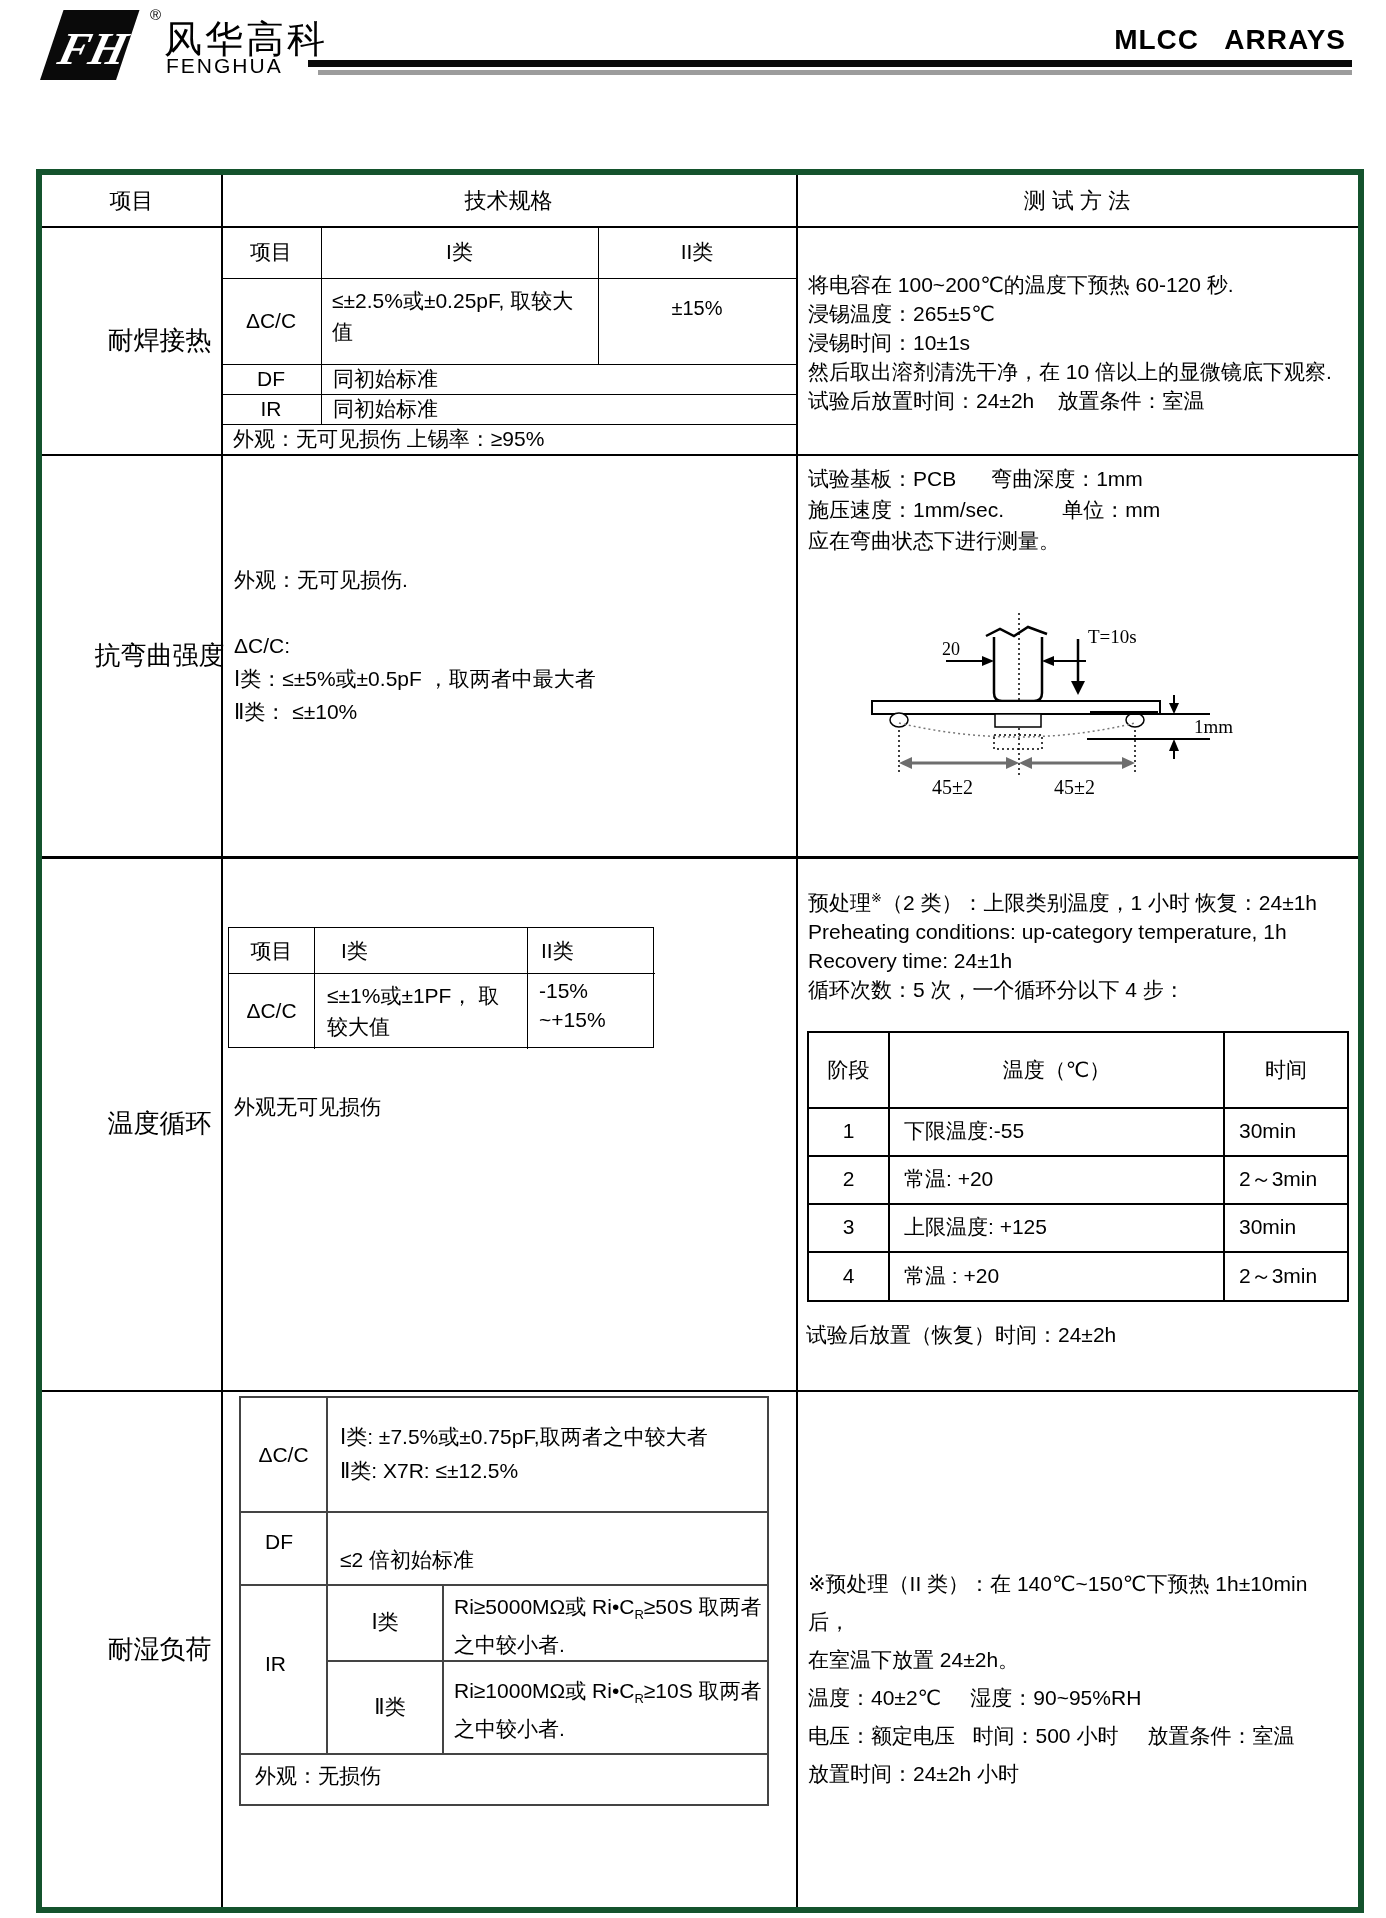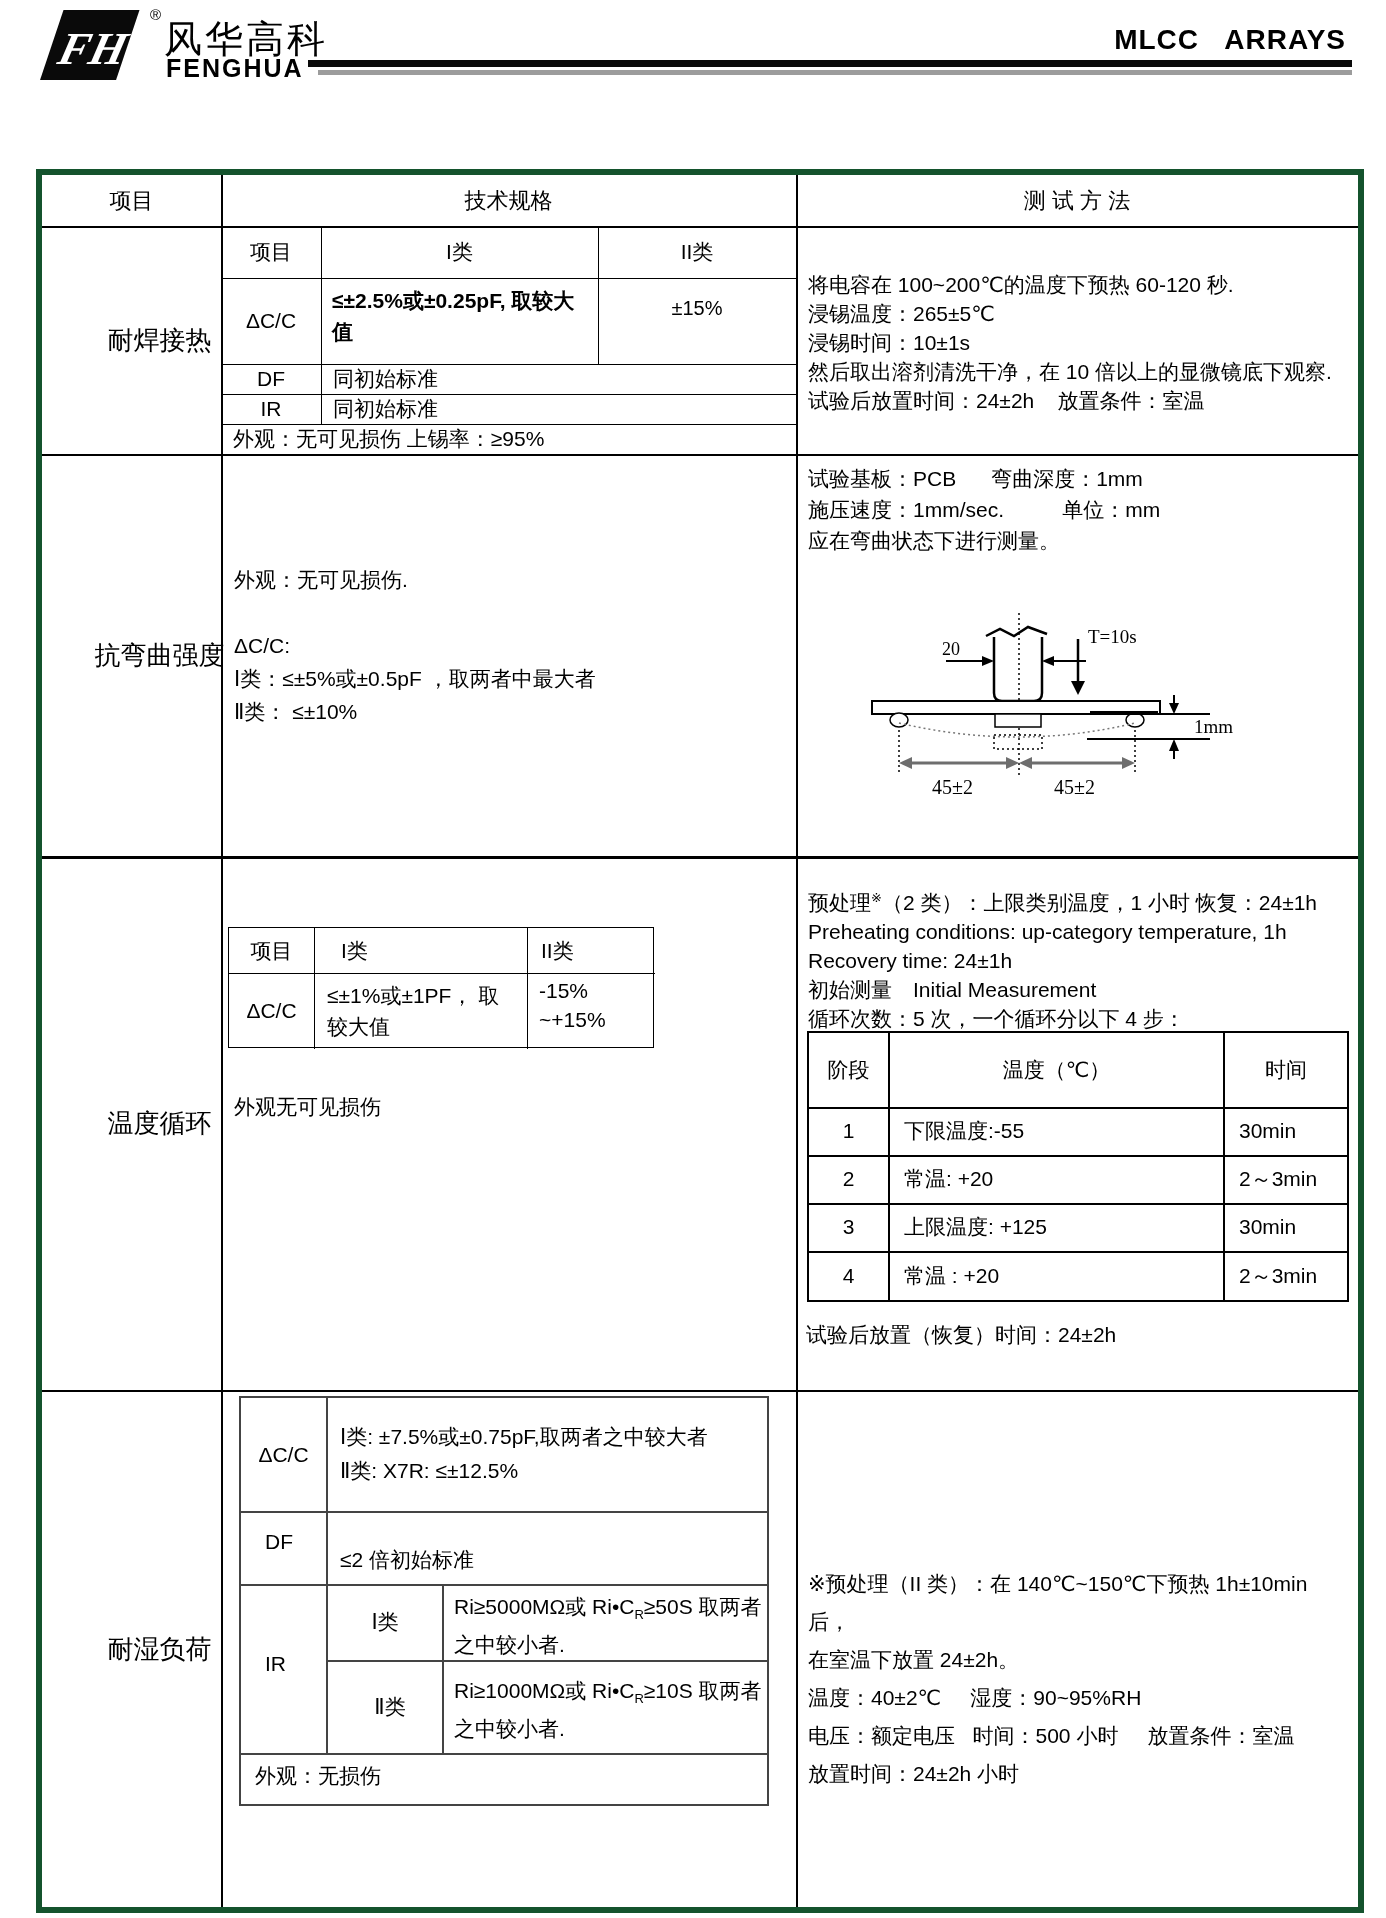--- a/index.html
+++ b/index.html
@@ -4,21 +4,21 @@
 <style>
   html,body{margin:0;padding:0;background:#e8e8e8;}
   .page{position:relative;width:1386px;height:1918px;background:#ffffff;margin:0 auto;
         font-family:"Liberation Sans","DejaVu Sans",sans-serif;color:#000;overflow:hidden;}
   .abs{position:absolute;}
   .ln{white-space:pre-wrap;}
   .ctr{display:flex;align-items:center;justify-content:center;text-align:center;}
   .vctr{display:flex;align-items:center;}
   
   .brand-cn{font-size:38px;font-weight:normal;letter-spacing:3px;}
-  .brand-en{font-size:25px;font-weight:bold;letter-spacing:2px;}
+  .brand-en{font-size:21px;font-weight:normal;letter-spacing:2px;}
   .doc-title{font-size:28px;font-weight:bold;letter-spacing:1px;white-space:pre;}
   .rule-black{background:#0a0a0a;}
   .rule-gray{background:#9c9c9c;}
   
   .tbl{left:36px;top:169px;width:1316px;height:1732px;border:6px solid #14532d;}
   .gl{background:#000;position:absolute;}
   .cell{position:absolute;font-size:21px;line-height:28px;}
   .hdr{font-size:22px;}
   .rowlabel{font-size:26px;padding-left:28px;}
   .padL{padding-left:12px;box-sizing:border-box;}
@@ -73,21 +73,21 @@
     <div class="gl" style="left:179px;top:103px;width:575px;height:1px;"></div>
     <div class="gl" style="left:179px;top:189px;width:575px;height:1px;"></div>
     <div class="gl" style="left:179px;top:219px;width:575px;height:1px;"></div>
     <div class="gl" style="left:179px;top:249px;width:575px;height:1px;"></div>
 
     <div class="cell ctr" style="left:179px;top:51px;width:100px;height:52px;">项目</div>
     <div class="cell ctr" style="left:279px;top:51px;width:277px;height:52px;">I类</div>
     <div class="cell ctr" style="left:556px;top:51px;width:198px;height:52px;">II类</div>
 
     <div class="cell ctr" style="left:179px;top:103px;width:100px;height:86px;">ΔC/C</div>
-    <div class="cell" style="left:290px;top:110px;width:256px;height:76px;line-height:31px;font-weight:bold;">≤±2.5%或±0.25pF, 取较大值</div>
+    <div class="cell" style="left:290px;top:110px;width:256px;height:76px;line-height:31px;">≤±2.5%或±0.25pF, 取较大值</div>
     <div class="cell ctr" style="left:556px;top:90px;width:198px;height:86px;font-size:20px;">±15%</div>
 
     <div class="cell ctr" style="left:179px;top:189px;width:100px;height:30px;">DF</div>
     <div class="cell vctr padL" style="left:279px;top:189px;width:475px;height:30px;">同初始标准</div>
     <div class="cell ctr" style="left:179px;top:219px;width:100px;height:30px;">IR</div>
     <div class="cell vctr padL" style="left:279px;top:219px;width:475px;height:30px;">同初始标准</div>
     <div class="cell vctr padL" style="left:179px;top:249px;width:575px;height:30px;">外观：无可见损伤 上锡率：≥95%</div>
 
     <div class="cell mblock" style="left:766px;top:96px;width:545px;">
       <div class="ln">将电容在 100~200℃的温度下预热 60-120 秒.</div>
@@ -172,21 +172,20 @@
         <div>-15%</div>
         <div>~+15%</div>
       </div>
     </div>
     <div class="cell" style="left:192px;top:918px;">外观无可见损伤</div>
 
     <div class="cell" style="left:766px;top:708px;width:545px;line-height:29px;">
       <div class="ln"><span>预处理</span><sup>※</sup><span>（2 类）：上限类别温度，1 小时 恢复：24±1h</span></div>
       <div class="ln">Preheating conditions: up-category temperature, 1h</div>
       <div class="ln">Recovery time: 24±1h</div>
-      <div class="ln">初始测量　Initial Measurement</div>
       <div class="ln">循环次数：5 次，一个循环分以下 4 步：</div>
     </div>
 
     <div class="nested" style="left:765px;top:856px;width:542px;height:271px;border-width:2px;">
       <div class="nl" style="left:79px;top:0;width:2px;height:267px;"></div>
       <div class="nl" style="left:414px;top:0;width:2px;height:267px;"></div>
       <div class="nl" style="left:0;top:74px;width:538px;height:2px;"></div>
       <div class="nl" style="left:0;top:122px;width:538px;height:2px;"></div>
       <div class="nl" style="left:0;top:170px;width:538px;height:2px;"></div>
       <div class="nl" style="left:0;top:218px;width:538px;height:2px;"></div>

